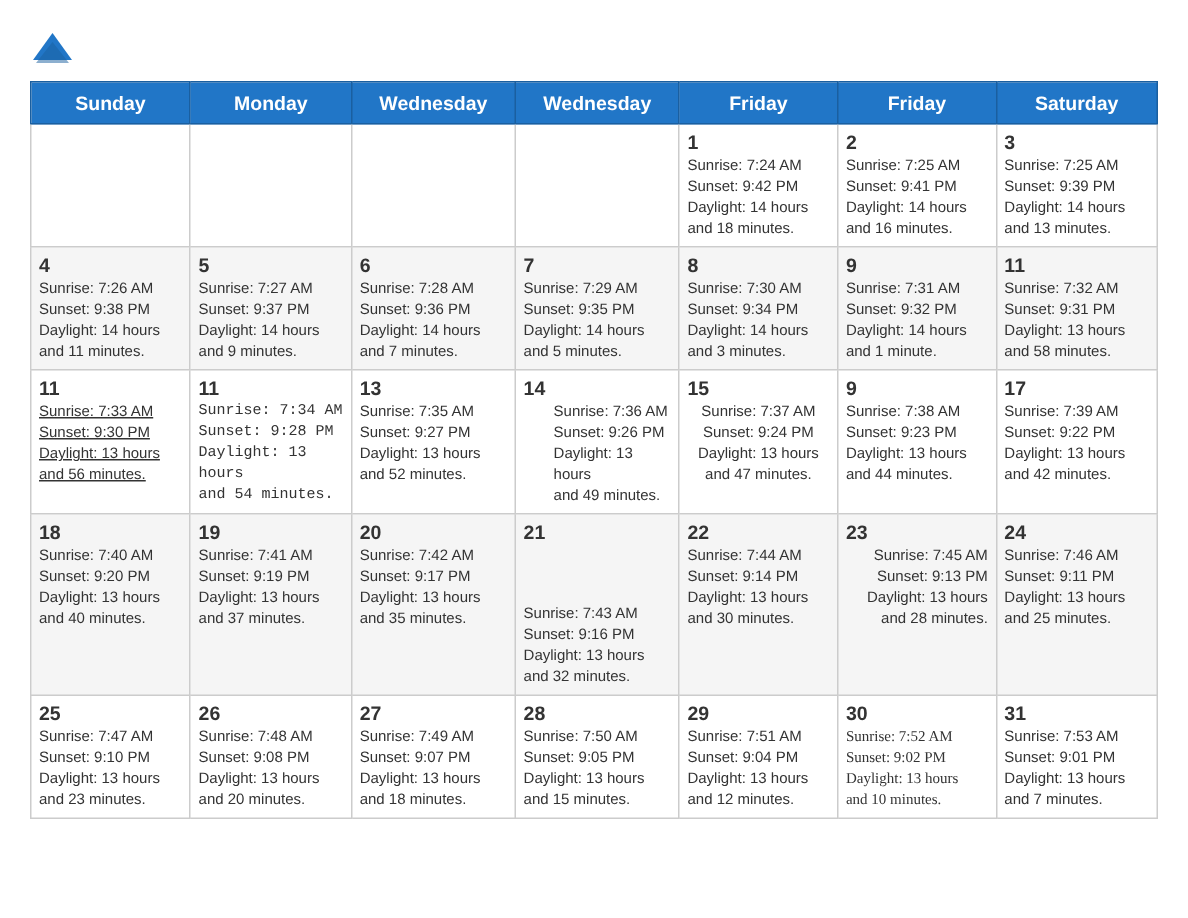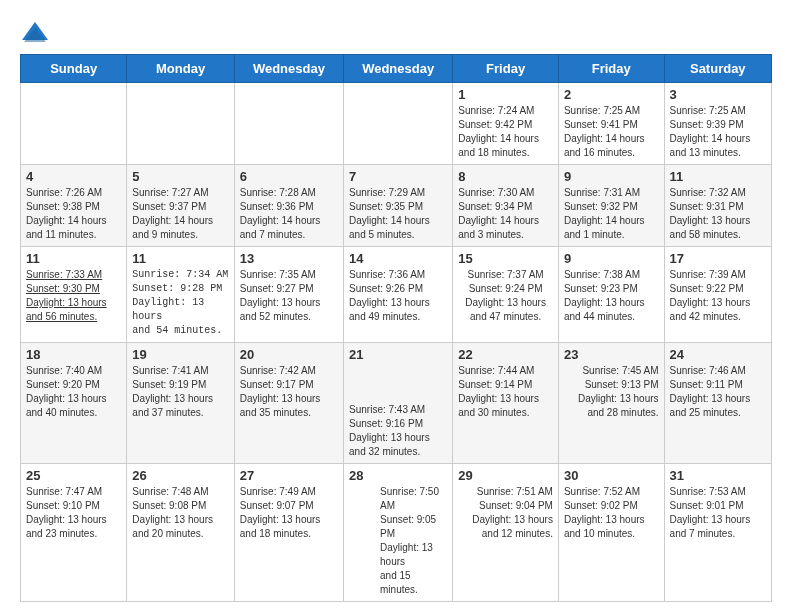--- a/index.html
+++ b/index.html
@@ -208,21 +208,21 @@
         </td>
         <td>
           <span class="day-num">13</span>
           <div class="day-info" style="white-space: pre-line;">Sunrise: 7:35 AM
 Sunset: 9:27 PM
 Daylight: 13 hours
 and 52 minutes.</div>
         </td>
         <td>
           <span class="day-num">14</span>
-          <div class="day-info" style="white-space: pre-line;">Sunrise: 7:36 AM
+          <div class="day-info" style="white-space: pre-line; margin-left: 20px;">Sunrise: 7:36 AM
 Sunset: 9:26 PM
 Daylight: 13 hours
 and 49 minutes.</div>
         </td>
         <td>
           <span class="day-num">15</span>
           <div class="day-info" style="white-space: pre-line; text-align: center;">Sunrise: 7:37 AM
 Sunset: 9:24 PM
 Daylight: 13 hours
 and 47 minutes.</div>
@@ -310,35 +310,35 @@
         </td>
         <td>
           <span class="day-num">27</span>
           <div class="day-info" style="white-space: pre-line;">Sunrise: 7:49 AM
 Sunset: 9:07 PM
 Daylight: 13 hours
 and 18 minutes.</div>
         </td>
         <td>
           <span class="day-num">28</span>
-          <div class="day-info" style="white-space: pre-line; margin-left: 31px;">Sunrise: 7:50 AM
+          <div class="day-info" style="white-space: pre-line;">Sunrise: 7:50 AM
 Sunset: 9:05 PM
 Daylight: 13 hours
 and 15 minutes.</div>
         </td>
         <td>
           <span class="day-num">29</span>
-          <div class="day-info" style="white-space: pre-line; text-align: right;">Sunrise: 7:51 AM
+          <div class="day-info" style="white-space: pre-line;">Sunrise: 7:51 AM
 Sunset: 9:04 PM
 Daylight: 13 hours
 and 12 minutes.</div>
         </td>
         <td>
           <span class="day-num">30</span>
-          <div class="day-info" style="white-space: pre-line;">Sunrise: 7:52 AM
+          <div class="day-info" style="white-space: pre-line; font-family: Liberation Serif, serif;">Sunrise: 7:52 AM
 Sunset: 9:02 PM
 Daylight: 13 hours
 and 10 minutes.</div>
         </td>
         <td>
           <span class="day-num">31</span>
           <div class="day-info" style="white-space: pre-line;">Sunrise: 7:53 AM
 Sunset: 9:01 PM
 Daylight: 13 hours
 and 7 minutes.</div>

